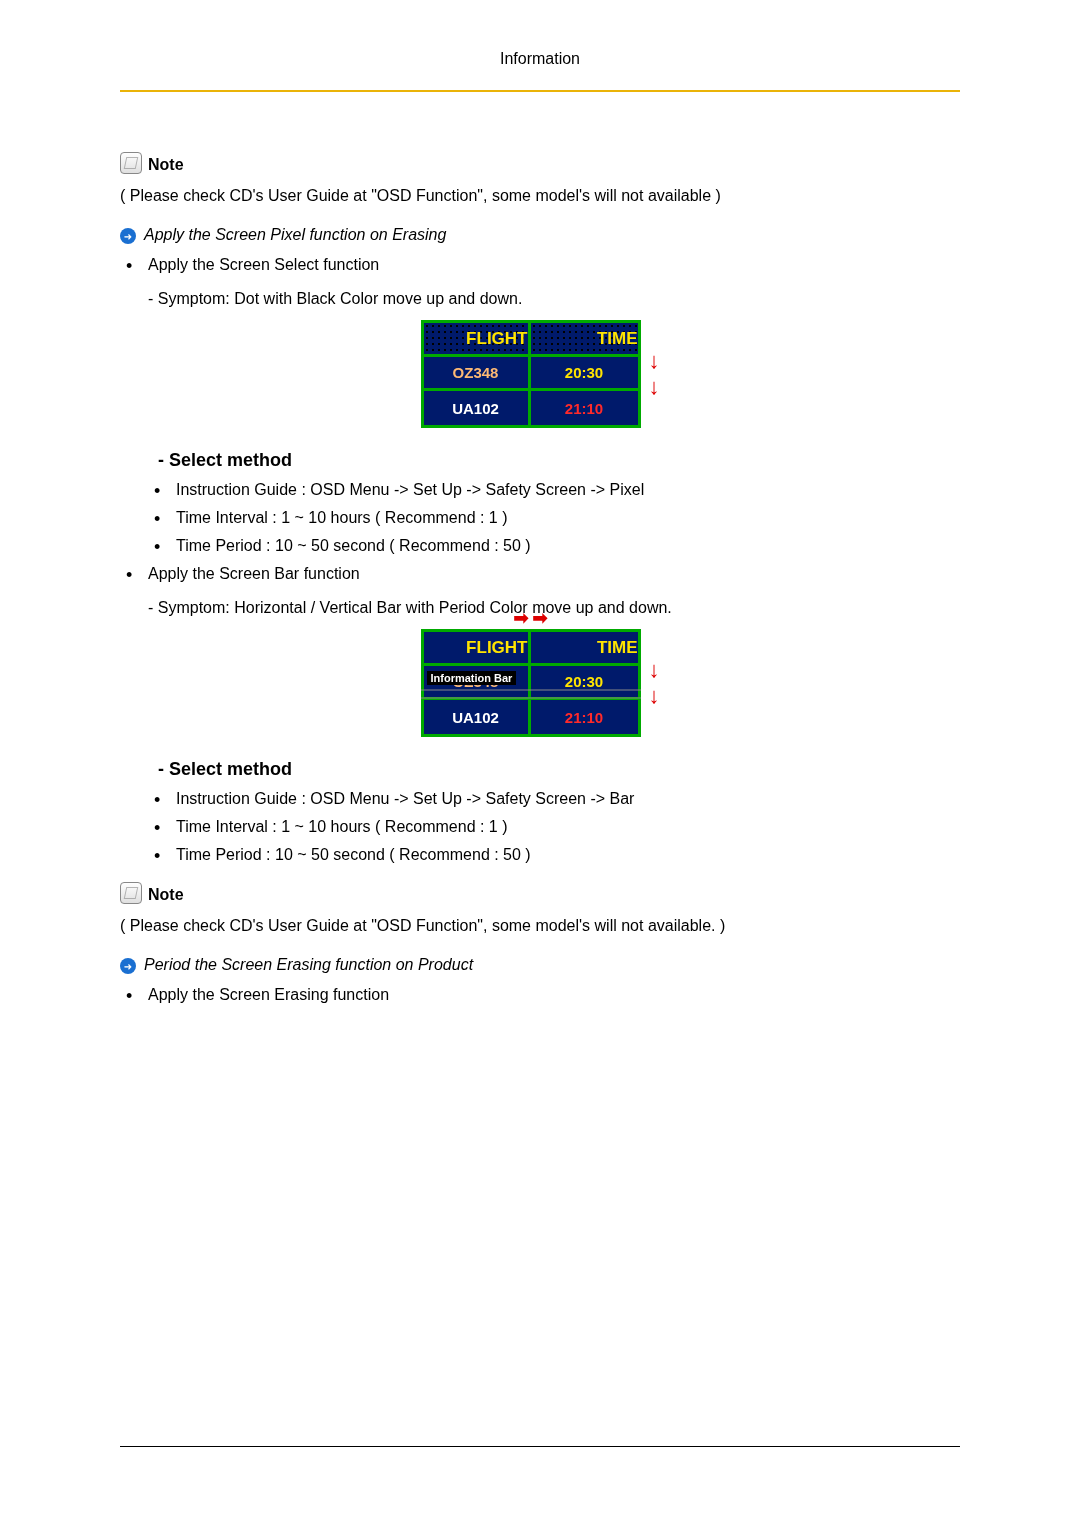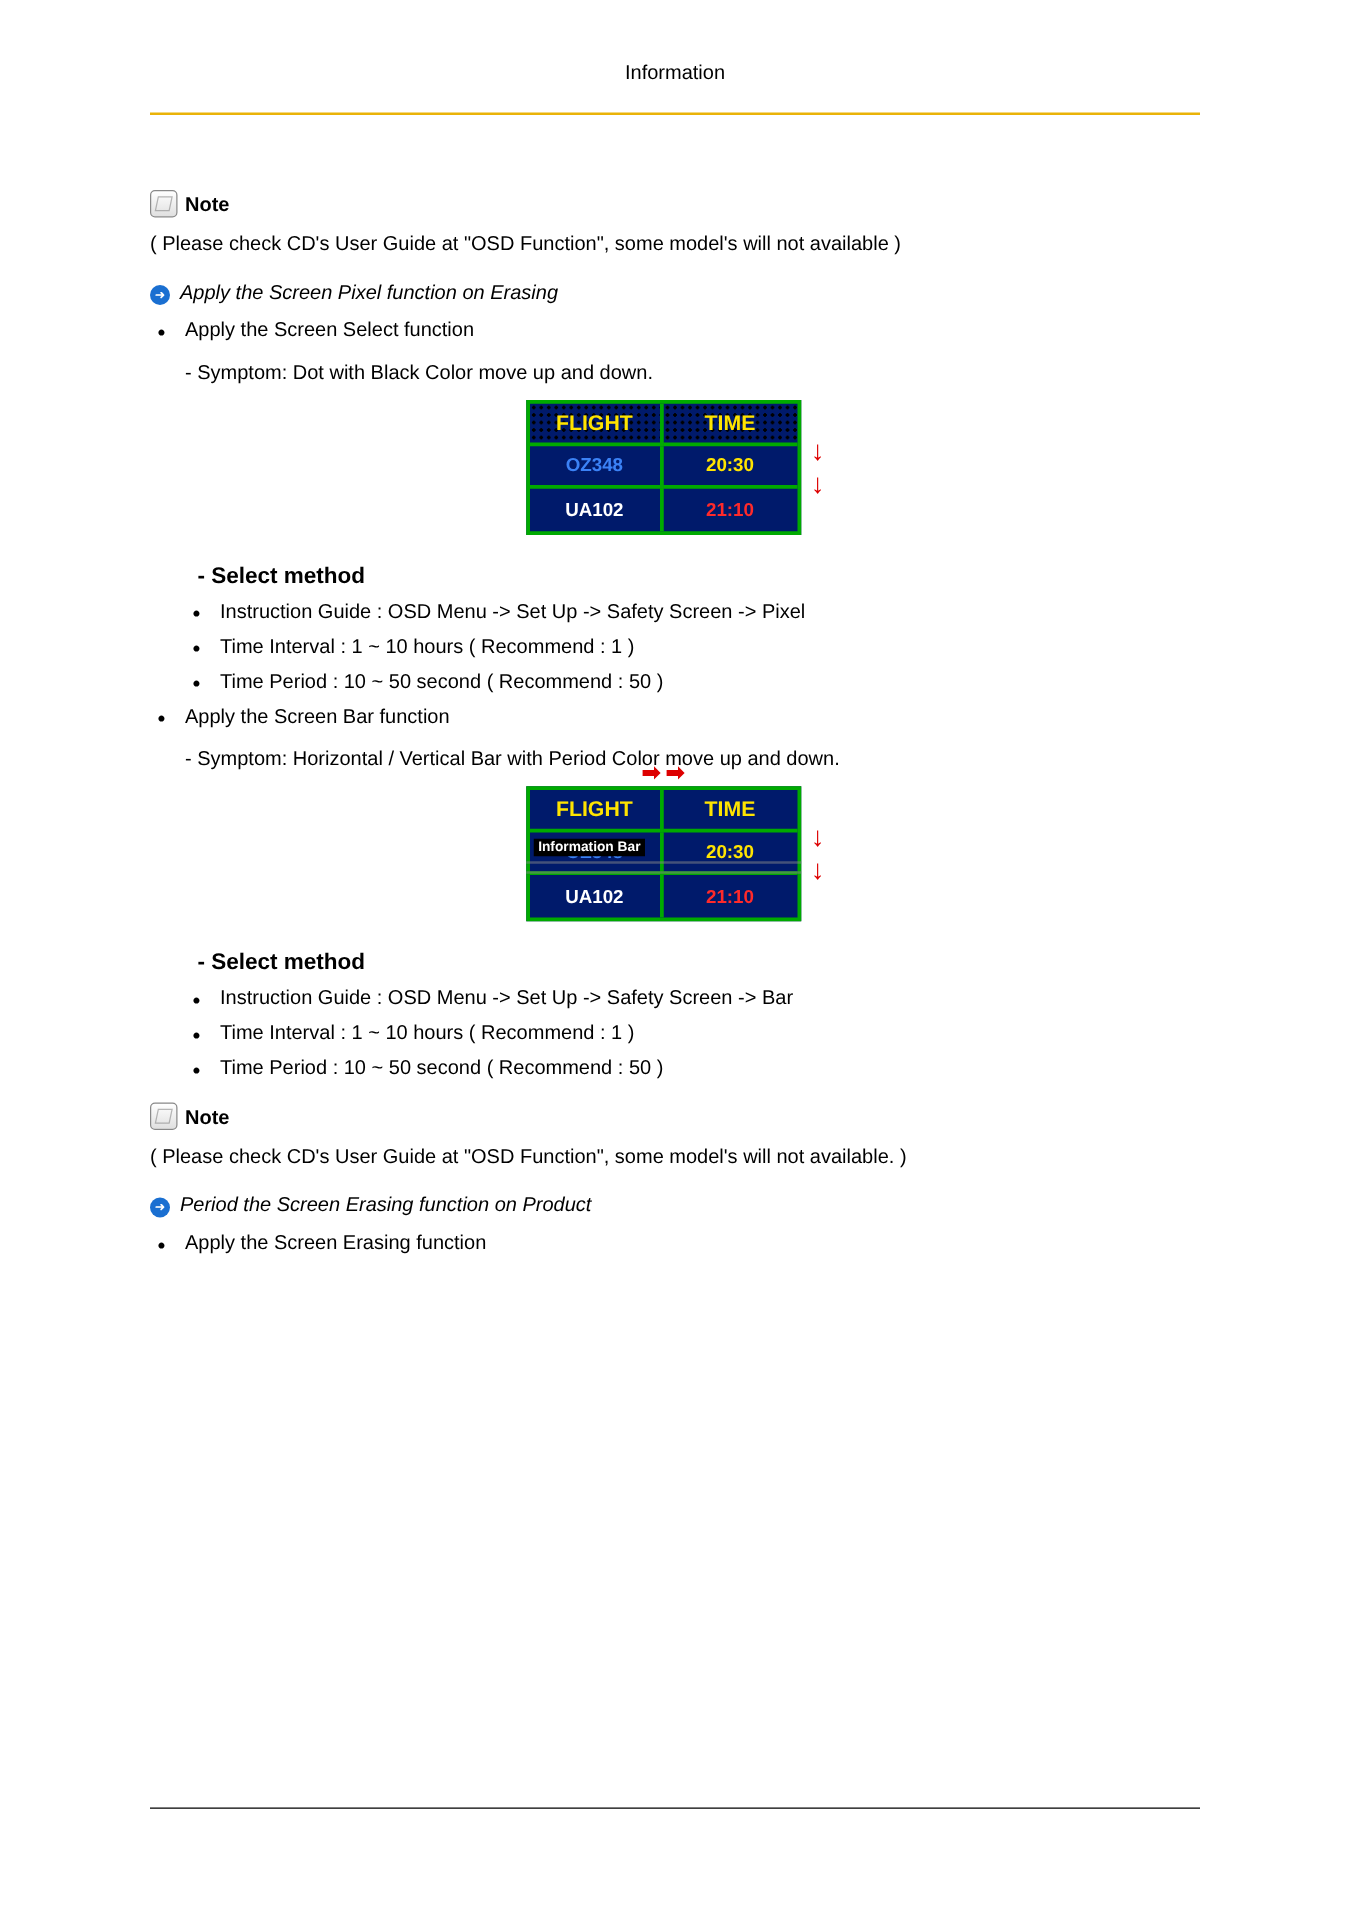--- a/index.html
+++ b/index.html
@@ -90,25 +90,26 @@
     font-weight: bold;
     font-size: 15px;
     height: 34px;
     vertical-align: middle;
   }
   .board .hdr td {
     color: #ffe400;
     font-size: 17px;
     border-bottom: 3px solid #0a0;
     position: relative;
+    text-align: right;
   }
   .board .row td { border-bottom: 3px solid #0a0; }
   .board .row:last-child td { border-bottom: none; }
   .board td.sep { border-right: 3px solid #0a0; width: 50%; }
-  .flight-red { color: #3b82f6; }
+  .flight-red { color: #fdba74; }
   .flight-white { color: #fff; }
   .time-yellow { color: #ffe400; }
   .time-red { color: #ff2a2a; }
 
   .pixel-dots {
     background-image:
       radial-gradient(#000 1.2px, transparent 1.2px);
     background-size: 6px 6px;
     background-position: 0 0;
   }

